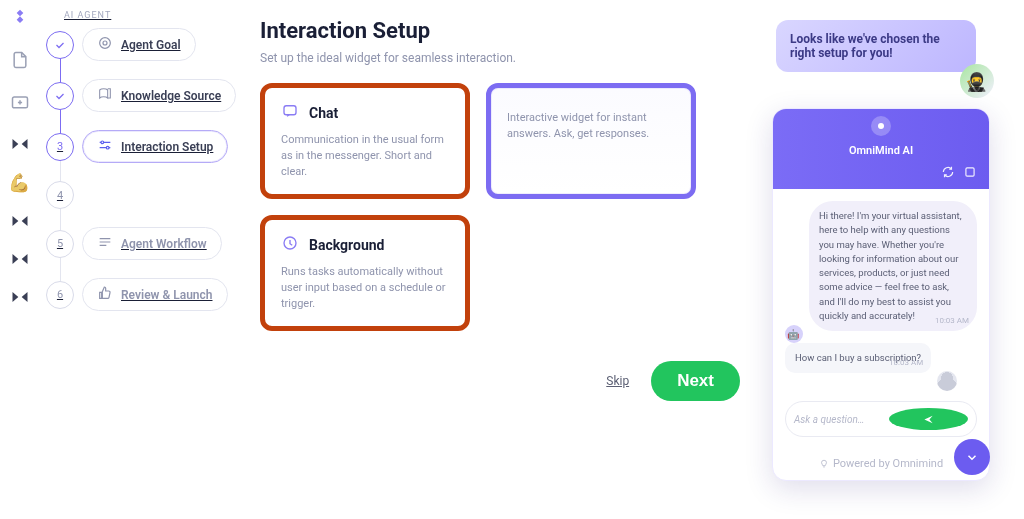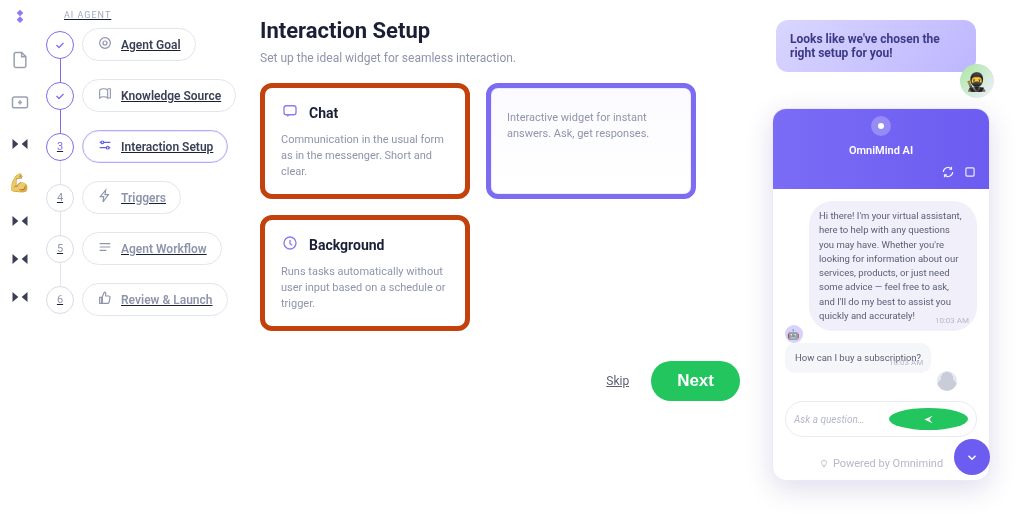--- a/index.html
+++ b/index.html
@@ -158,26 +158,20 @@
               <path d="M10 8h10M4 8h2"></path>
               <circle cx="16" cy="16" r="2"></circle>
               <path d="M4 16h10M18 16h2"></path>
             </svg></span>
         <span>Interaction Setup</span>
       </div>
     </div>
 
     <div class="step-row pending">
       <div class="step-circle inactive">4</div>
-      <div class="pill-btn">
-        <span><svg viewBox="0 0 24 24" fill="none" stroke-width="1.8">
-              <path d="M13 3L5 13h5l-1 8 8-11h-5l1-7z"></path>
-            </svg></span>
-        <span>Triggers</span>
-      </div>
     </div>
 
     <div class="step-row pending">
       <div class="step-circle inactive">5</div>
       <div class="pill-btn">
         <span><svg viewBox="0 0 24 24" fill="none" stroke-width="1.8">
               <path d="M4 7h16M4 12h16M4 17h10"></path>
             </svg></span>
         <span>Agent Workflow</span>
       </div>

